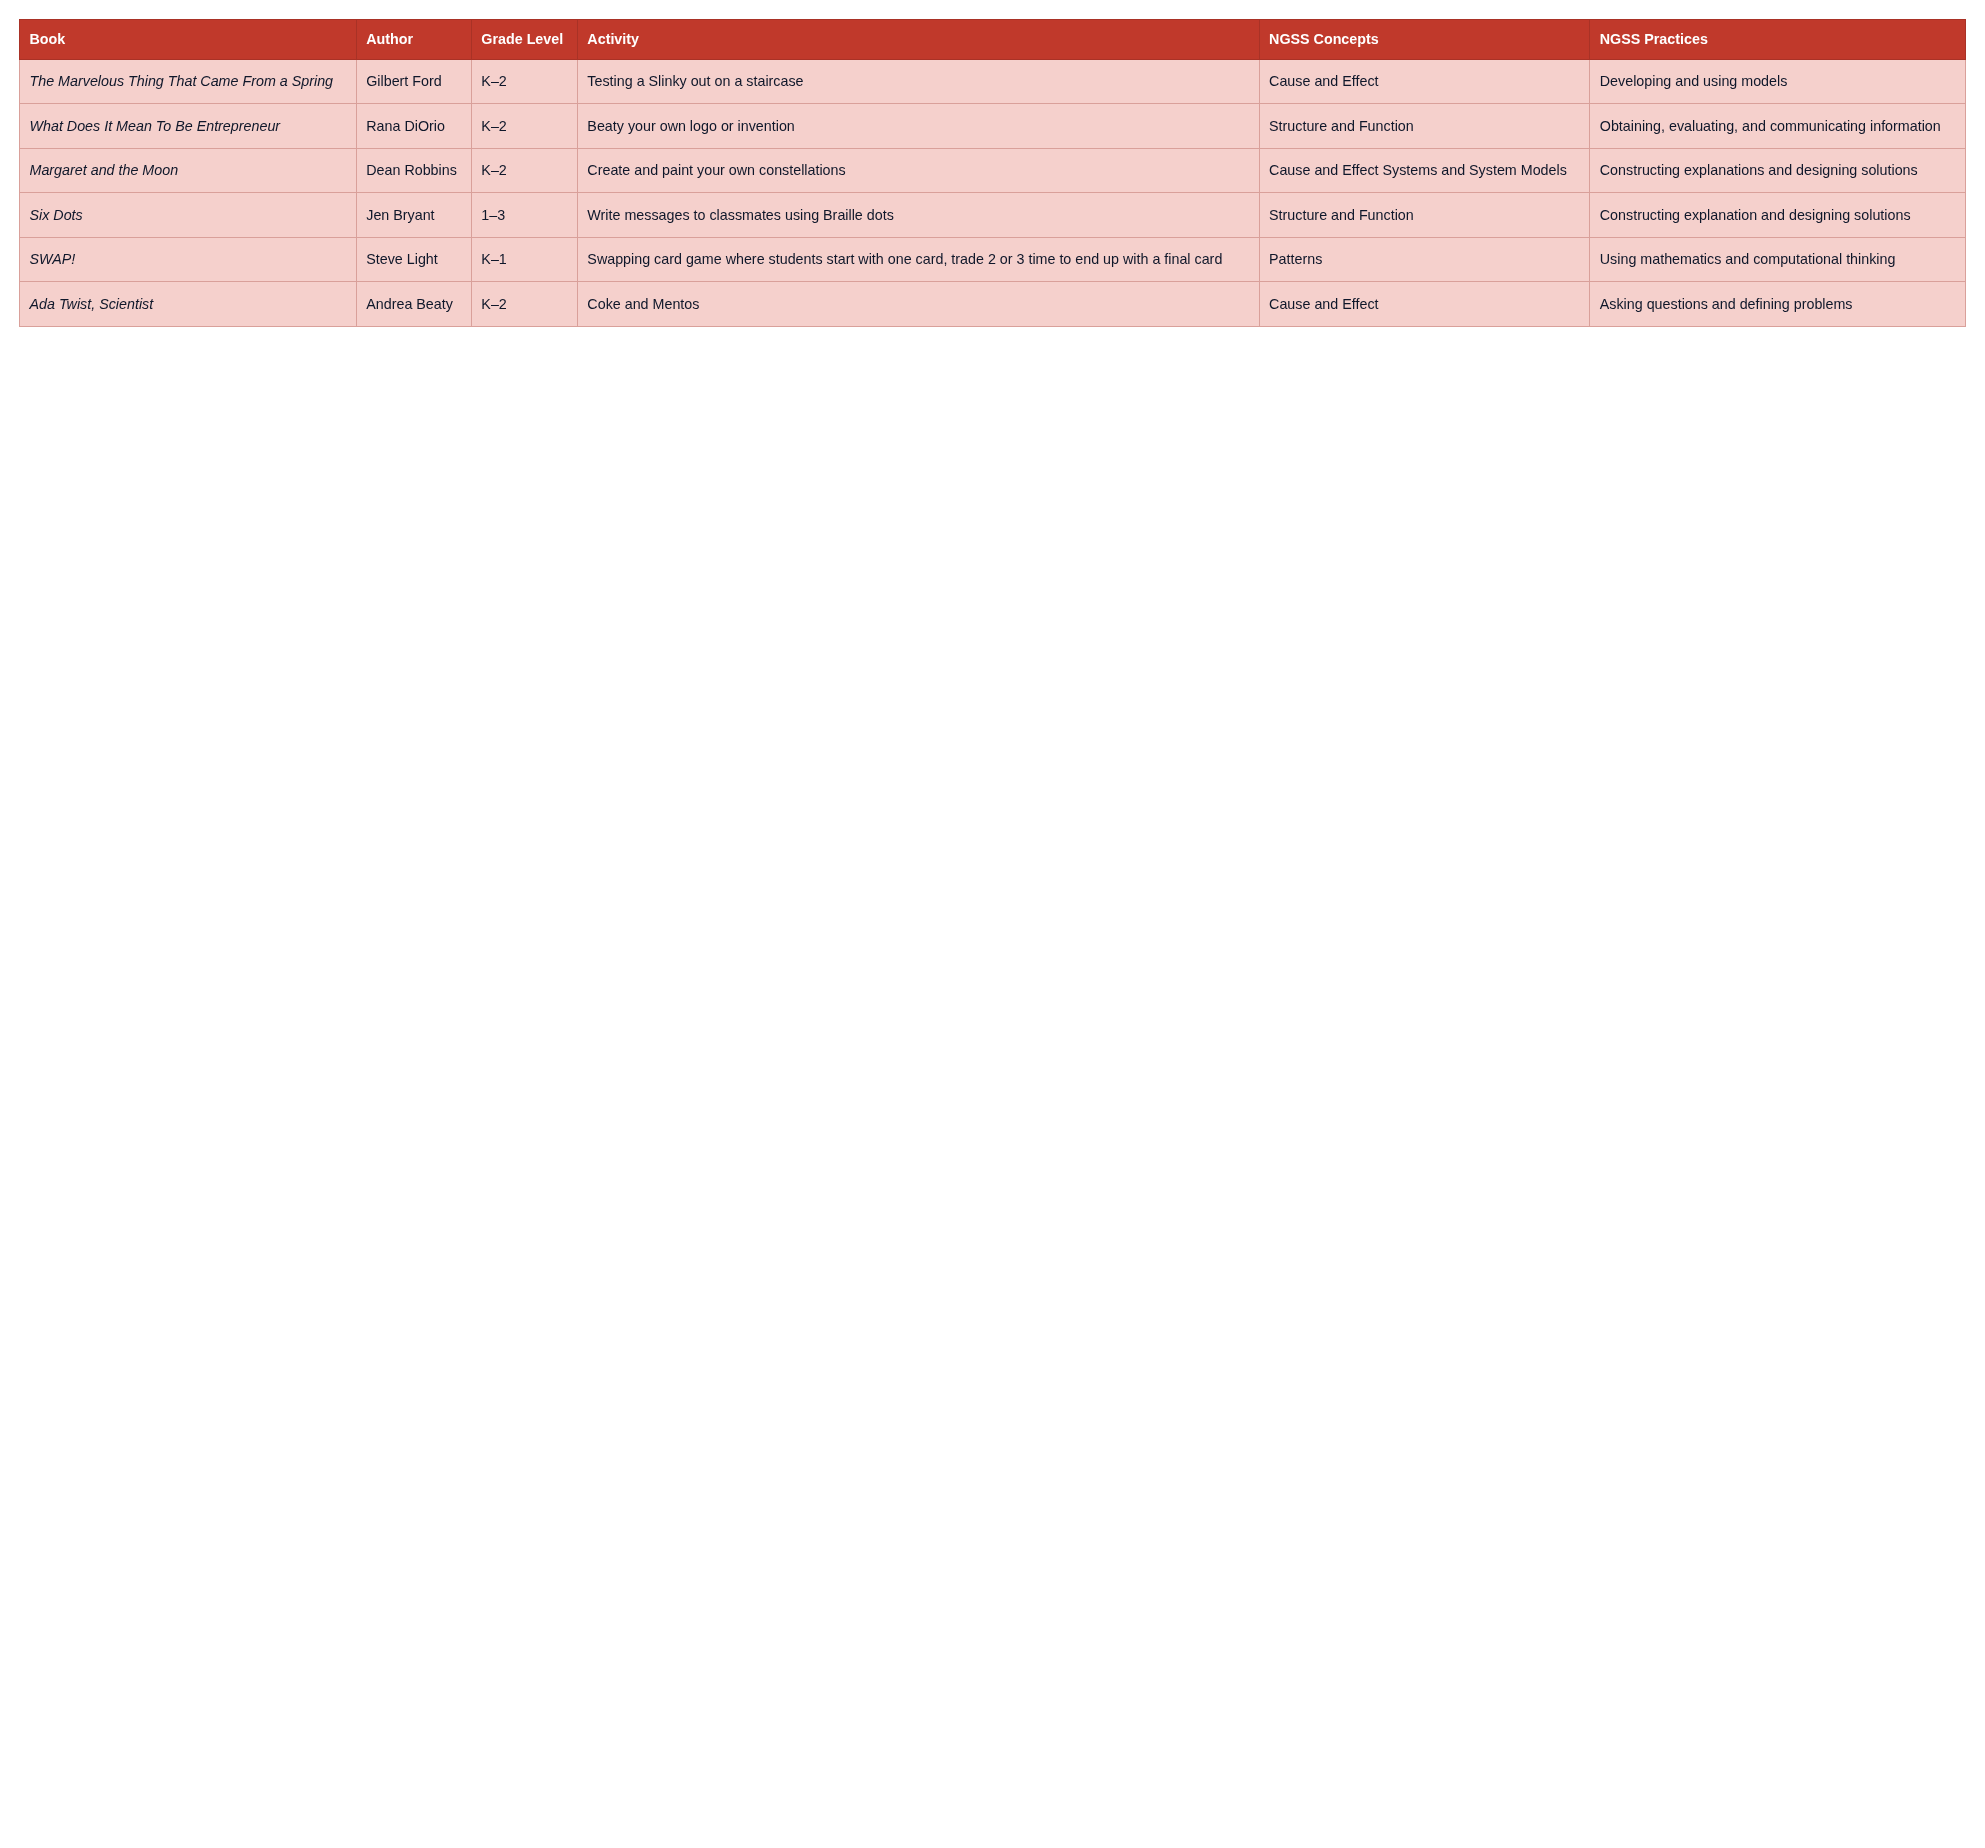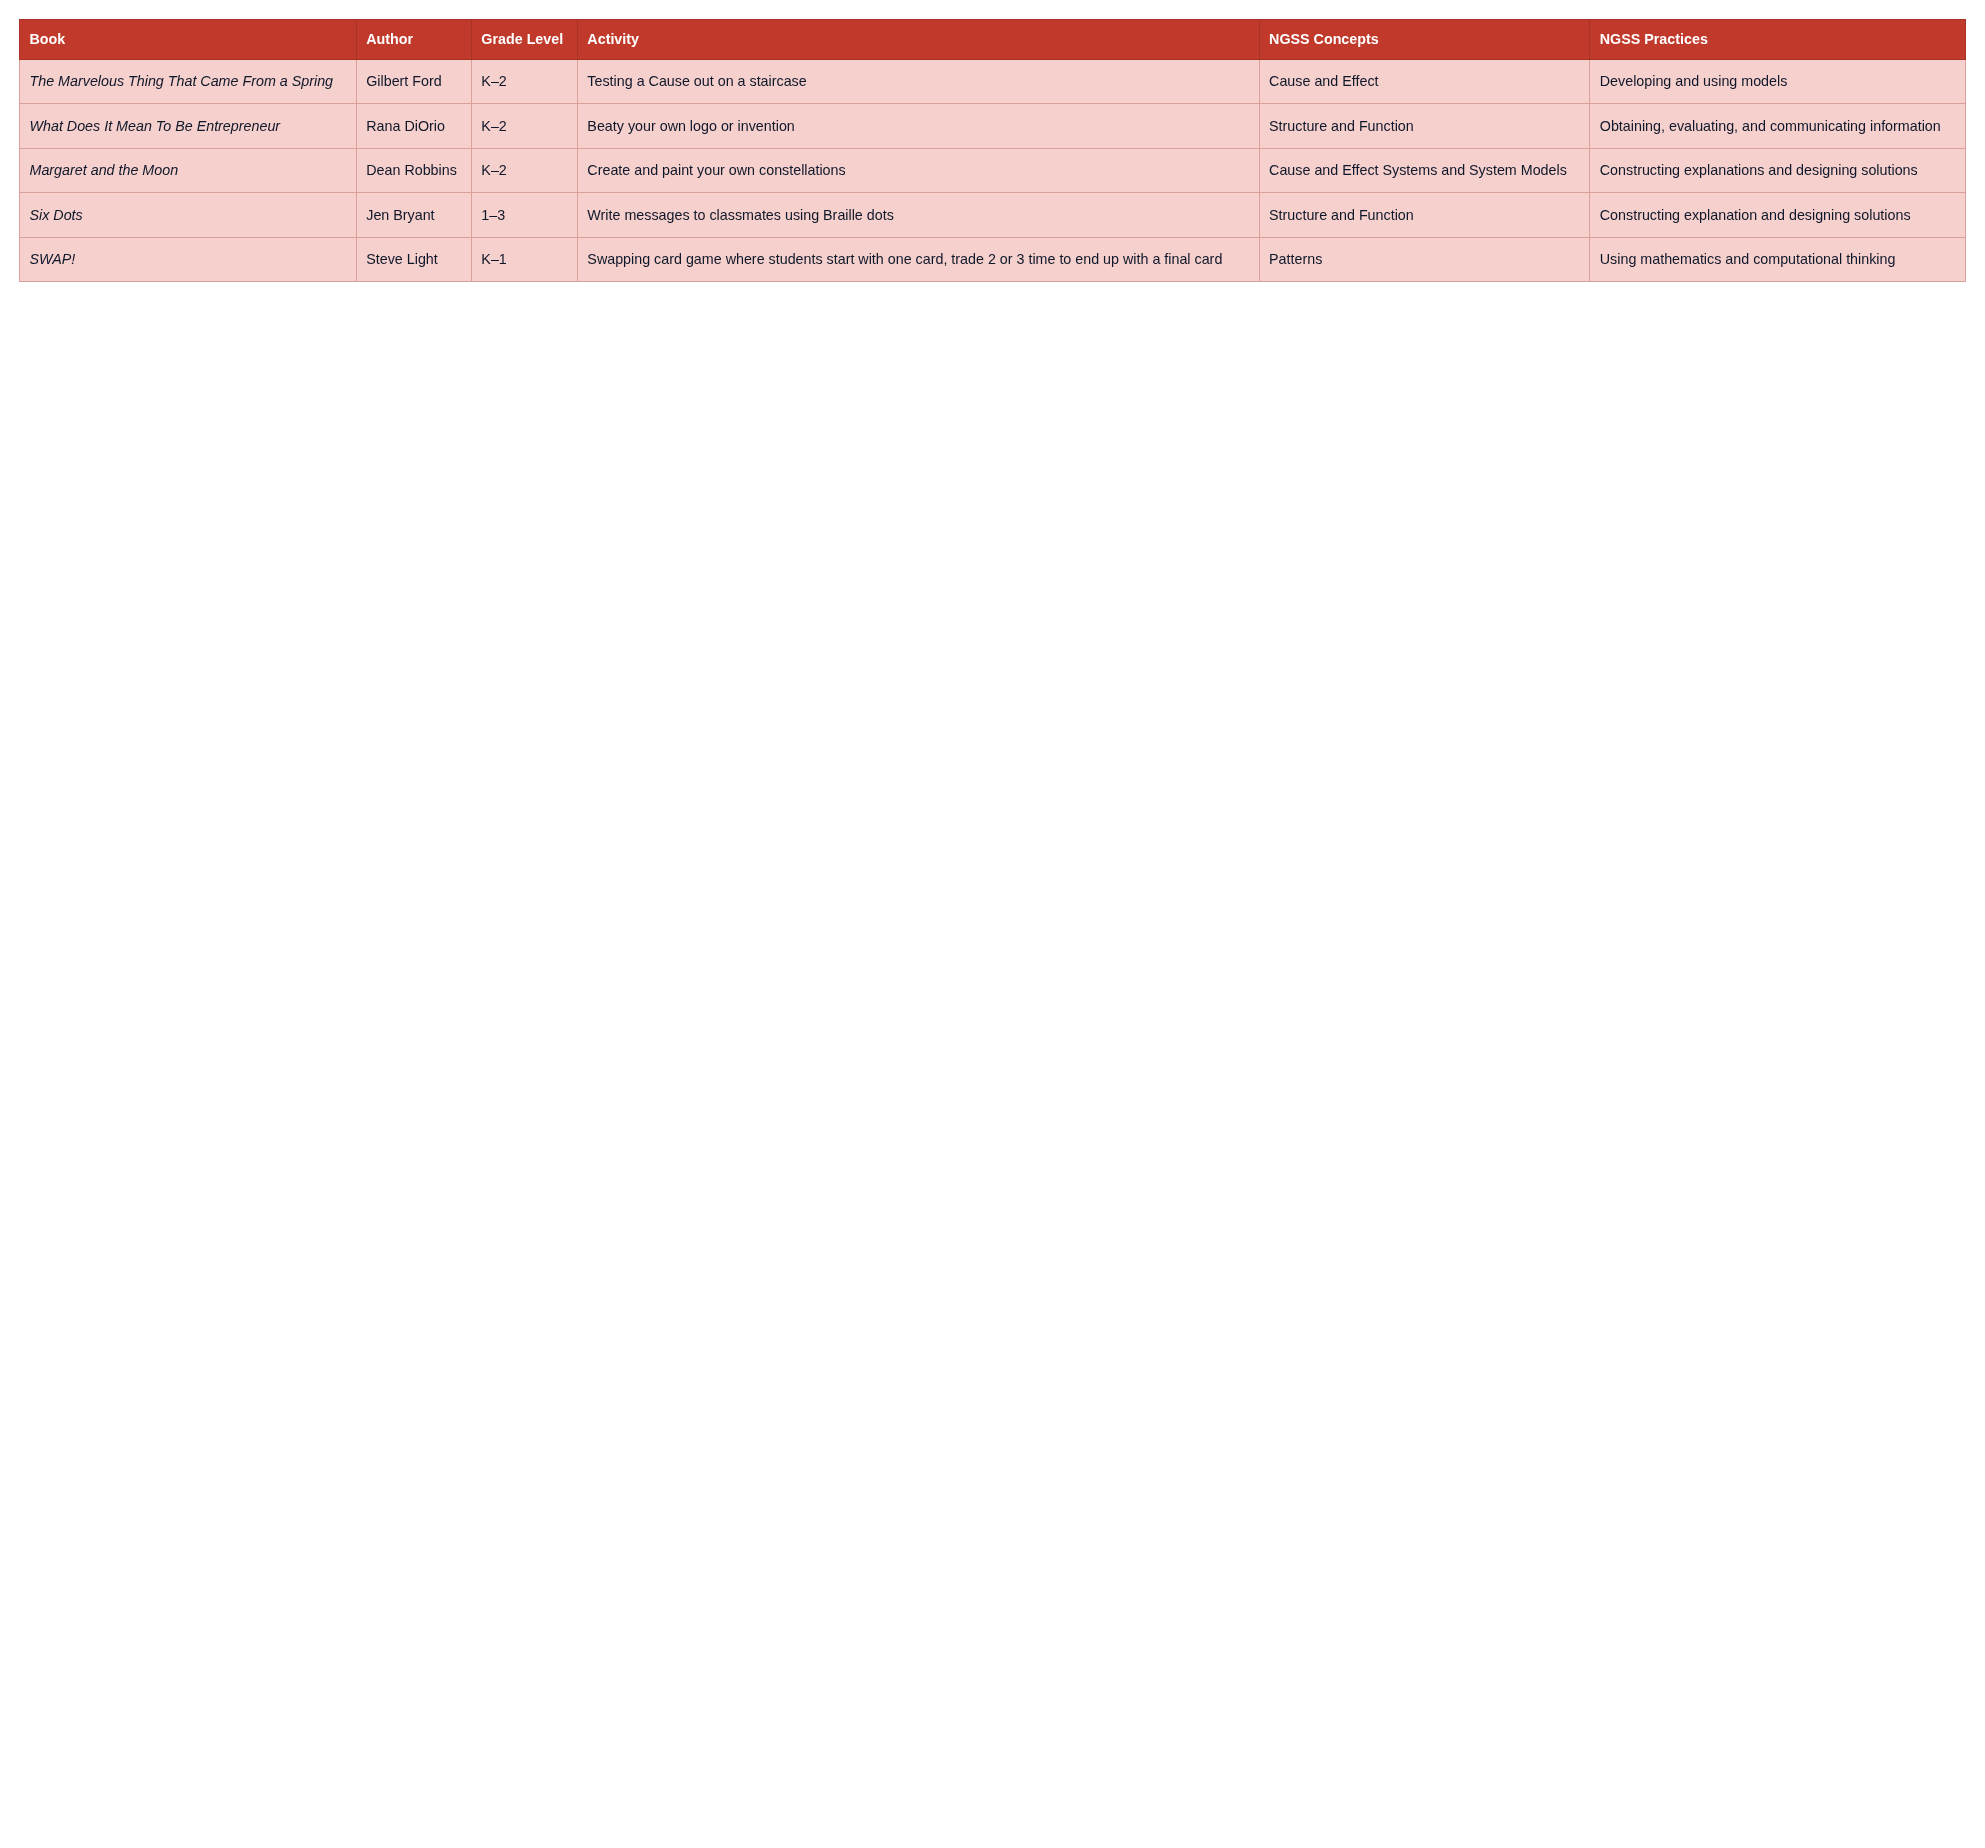--- a/index.html
+++ b/index.html
@@ -53,21 +53,21 @@
         <th>Activity</th>
         <th>NGSS Concepts</th>
         <th>NGSS Practices</th>
       </tr>
   </thead>
   <tbody id="table-body">
   <tr>
         <td><em class="book-title">The Marvelous Thing That Came From a Spring</em></td>
         <td>Gilbert Ford</td>
         <td>K–2</td>
-        <td>Testing a Cause out on a staircase</td>
+        <td>Testing a Slinky out on a staircase</td>
         <td>Cause and Effect</td>
         <td>Developing and using models</td>
       </tr>
       <tr>
         <td><em class="book-title">What Does It Mean To Be Entrepreneur</em></td>
         <td>Rana DiOrio</td>
         <td>K–2</td>
         <td>Beaty your own logo or invention</td>
         <td>Structure and Function</td>
         <td>Obtaining, evaluating, and communicating information</td>
@@ -89,15 +89,23 @@
         <td>Constructing explanation and designing solutions</td>
       </tr>
       <tr>
         <td><em class="book-title">SWAP!</em></td>
         <td>Steve Light</td>
         <td>K–1</td>
         <td>Swapping card game where students start with one card, trade 2 or 3 time to end up with a final card</td>
         <td>Patterns</td>
         <td>Using mathematics and computational thinking</td>
       </tr>
+      <tr>
+        <td><em class="book-title">Ada Twist, Scientist</em></td>
+        <td>Andrea Beaty</td>
+        <td>K–2</td>
+        <td>Coke and Mentos</td>
+        <td>Cause and Effect</td>
+        <td>Asking questions and defining problems</td>
+      </tr>
     </tbody>
 </table>
 
 
 </body></html>

